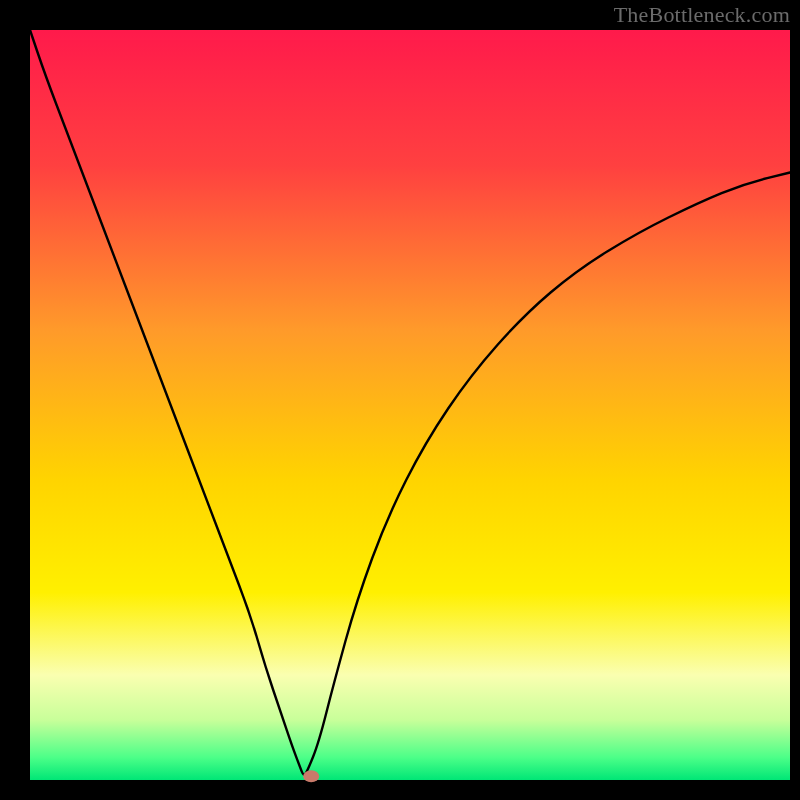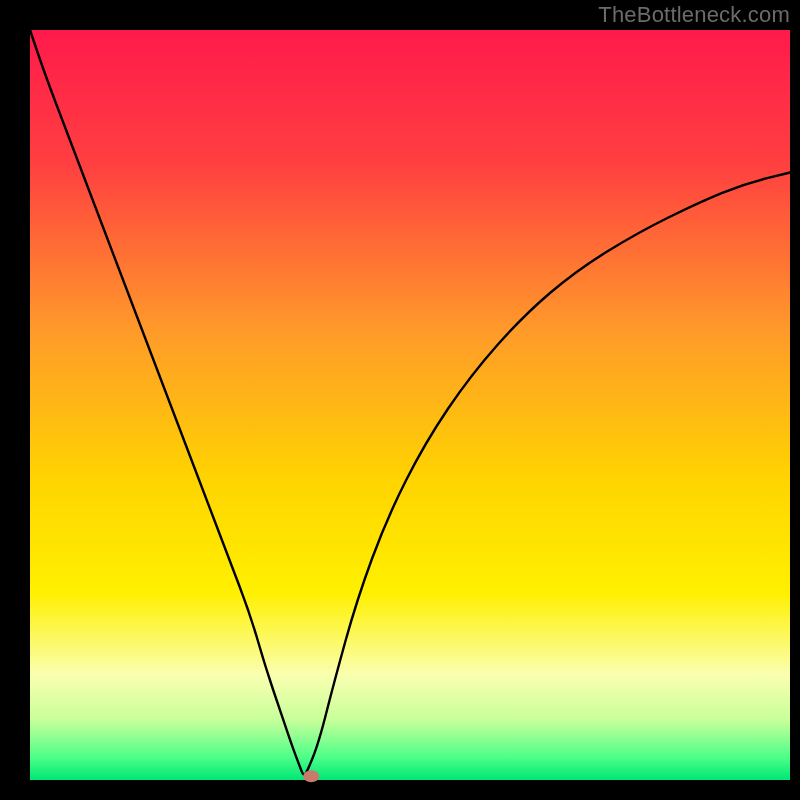--- a/index.html
+++ b/index.html
@@ -8,20 +8,21 @@
     width: 800px;
     height: 800px;
     background: #000;
     font-family: Arial, Helvetica, sans-serif;
     overflow: hidden;
   }
   .container {
     position: relative;
     width: 800px;
     height: 800px;
+    font-family: Liberation Serif, serif;
   }
   .watermark {
     position: absolute;
     top: 2px;
     right: 10px;
     color: #6b6b6b;
     font-size: 22px;
     font-weight: 500;
     letter-spacing: 0.2px;
     z-index: 10;

